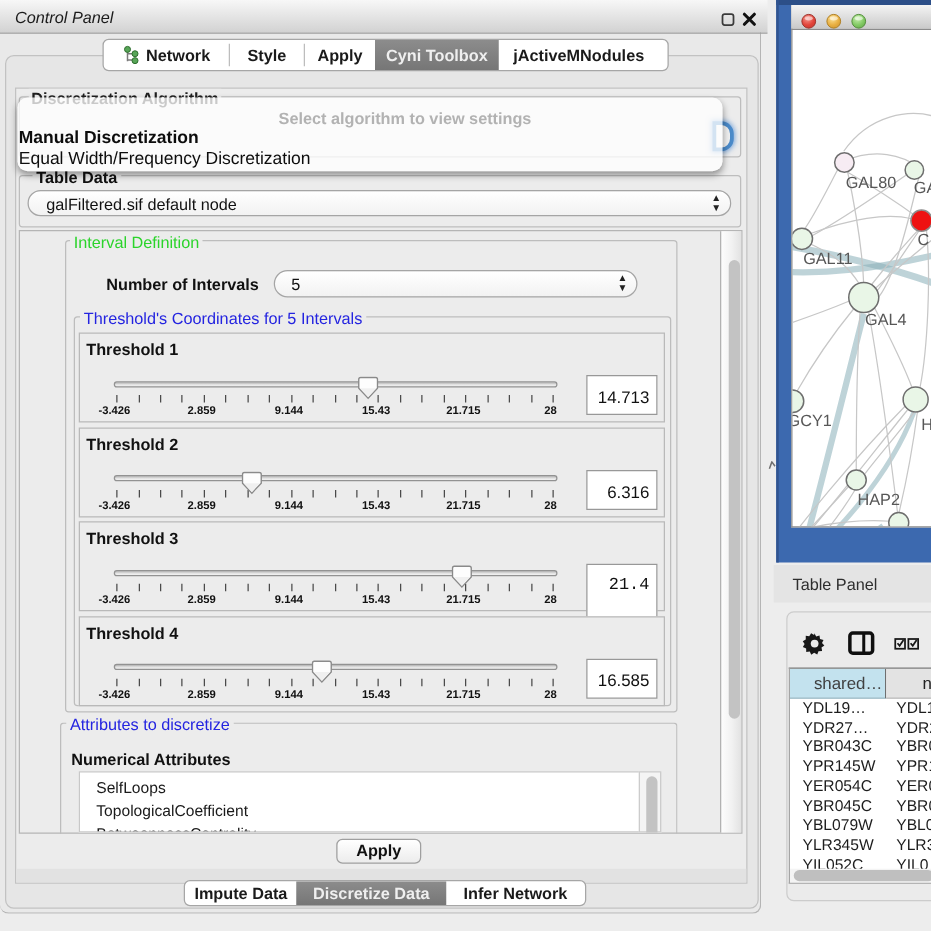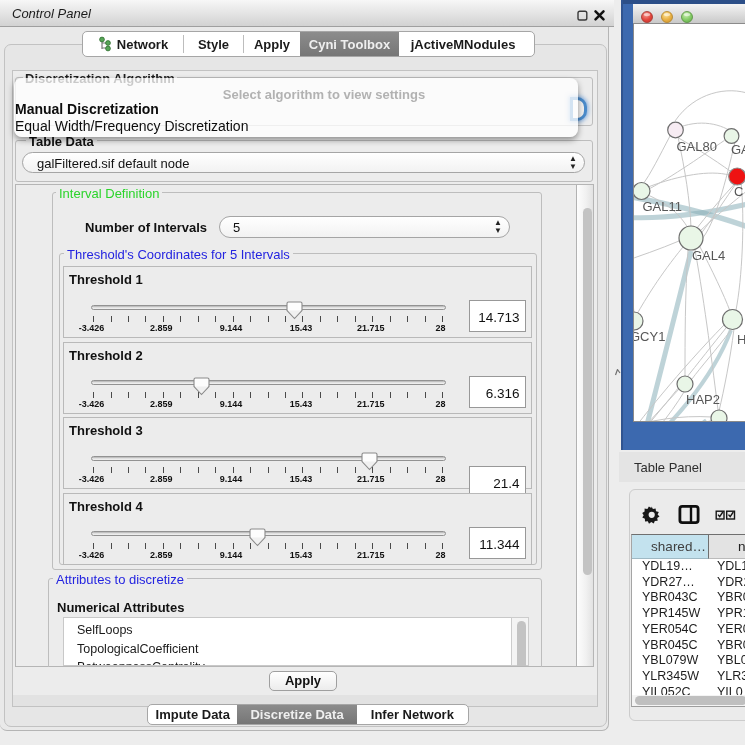--- a/index.html
+++ b/index.html
@@ -221,21 +221,21 @@
 <div class="tlab abs" style="left:91.5px;top:474px;">-3.426</div>
 <div class="tlab abs" style="left:161.3px;top:474px;">2.859</div>
 <div class="tlab abs" style="left:231.1px;top:474px;">9.144</div>
 <div class="tlab abs" style="left:300.9px;top:474px;">15.43</div>
 <div class="tlab abs" style="left:370.7px;top:474px;">21.715</div>
 <div class="tlab abs" style="left:440.5px;top:474px;">28</div>
 <svg class="abs thumb" style="left:360.7px;top:452px;" viewBox="0 0 17 19">
   <path d="M2.5 1 L14.5 1 Q16 1 16 2.5 L16 9.5 L8.5 17.5 L1 9.5 L1 2.5 Q1 1 2.5 1 Z" fill="#fdfdfd" stroke="#8a8a8a" stroke-width="1.1"></path>
   <path d="M2 9.5 L15 9.5 L8.5 16.5 Z" fill="#f0f0f0" stroke="none"></path>
 </svg>
-<div class="vfield abs" style="left:468.5px;top:466px;width:57px;height:47px;">21.4</div>
+<div class="vfield abs" style="left:468.5px;top:451px;width:57px;height:47px;font-family:Liberation Mono, monospace;">21.4</div>
 <div class="tbox abs" style="left:63px;top:492.5px;width:469px;height:72px;"></div>
 <div class="btitle abs" style="left:69px;top:498.5px;">Threshold 4</div>
 <div class="track abs" style="left:91px;top:531.0px;width:355px;"></div>
 <div class="tick abs" style="left:93.0px;top:542.5px;"></div>
 <div class="tick abs" style="left:110.5px;top:542.5px;"></div>
 <div class="tick abs" style="left:127.9px;top:542.5px;"></div>
 <div class="tick abs" style="left:145.3px;top:542.5px;"></div>
 <div class="tick abs" style="left:162.8px;top:542.5px;"></div>
 <div class="tick abs" style="left:180.3px;top:542.5px;"></div>
 <div class="tick abs" style="left:197.7px;top:542.5px;"></div>
@@ -256,21 +256,21 @@
 <div class="tlab abs" style="left:91.5px;top:549.5px;">-3.426</div>
 <div class="tlab abs" style="left:161.3px;top:549.5px;">2.859</div>
 <div class="tlab abs" style="left:231.1px;top:549.5px;">9.144</div>
 <div class="tlab abs" style="left:300.9px;top:549.5px;">15.43</div>
 <div class="tlab abs" style="left:370.7px;top:549.5px;">21.715</div>
 <div class="tlab abs" style="left:440.5px;top:549.5px;">28</div>
 <svg class="abs thumb" style="left:249.0px;top:527.5px;" viewBox="0 0 17 19">
   <path d="M2.5 1 L14.5 1 Q16 1 16 2.5 L16 9.5 L8.5 17.5 L1 9.5 L1 2.5 Q1 1 2.5 1 Z" fill="#fdfdfd" stroke="#8a8a8a" stroke-width="1.1"></path>
   <path d="M2 9.5 L15 9.5 L8.5 16.5 Z" fill="#f0f0f0" stroke="none"></path>
 </svg>
-<div class="vfield abs" style="left:468.5px;top:526.5px;width:57px;height:32px;">11.344</div>
+<div class="vfield abs" style="left:468.5px;top:526.5px;width:57px;height:32px;">16.585</div>
 
 <div class="group abs" style="left:48px;top:578px;width:494px;height:120px;clip-path:inset(0 0 31px 0);"></div>
 <div class="gtitle abs" style="left:53px;top:572px;color:#2424e0;">Attributes to discretize</div>
 <div class="abs" style="left:57px;top:600px;font-size:13px;font-weight:bold;color:#111;">Numerical Attributes</div>
 <div class="abs" style="left:63px;top:617px;width:466px;height:49px;background:#fff;border:1px solid #c8c8c8;box-sizing:border-box;overflow:hidden;">
   <div style="font-size:12.5px;color:#1a1a1a;padding:3px 0 0 13px;line-height:18.6px;">SelfLoops<br>TopologicalCoefficient<br>BetweennessCentrality</div>
 </div>
 <div class="abs" style="left:511px;top:617px;width:18px;height:49px;background:#f4f4f4;border:1px solid #ccc;box-sizing:border-box;"></div>
 <div class="thumbbar abs" style="left:517px;top:621px;width:9px;height:45px;border-radius:5px 5px 0 0;"></div>
 

